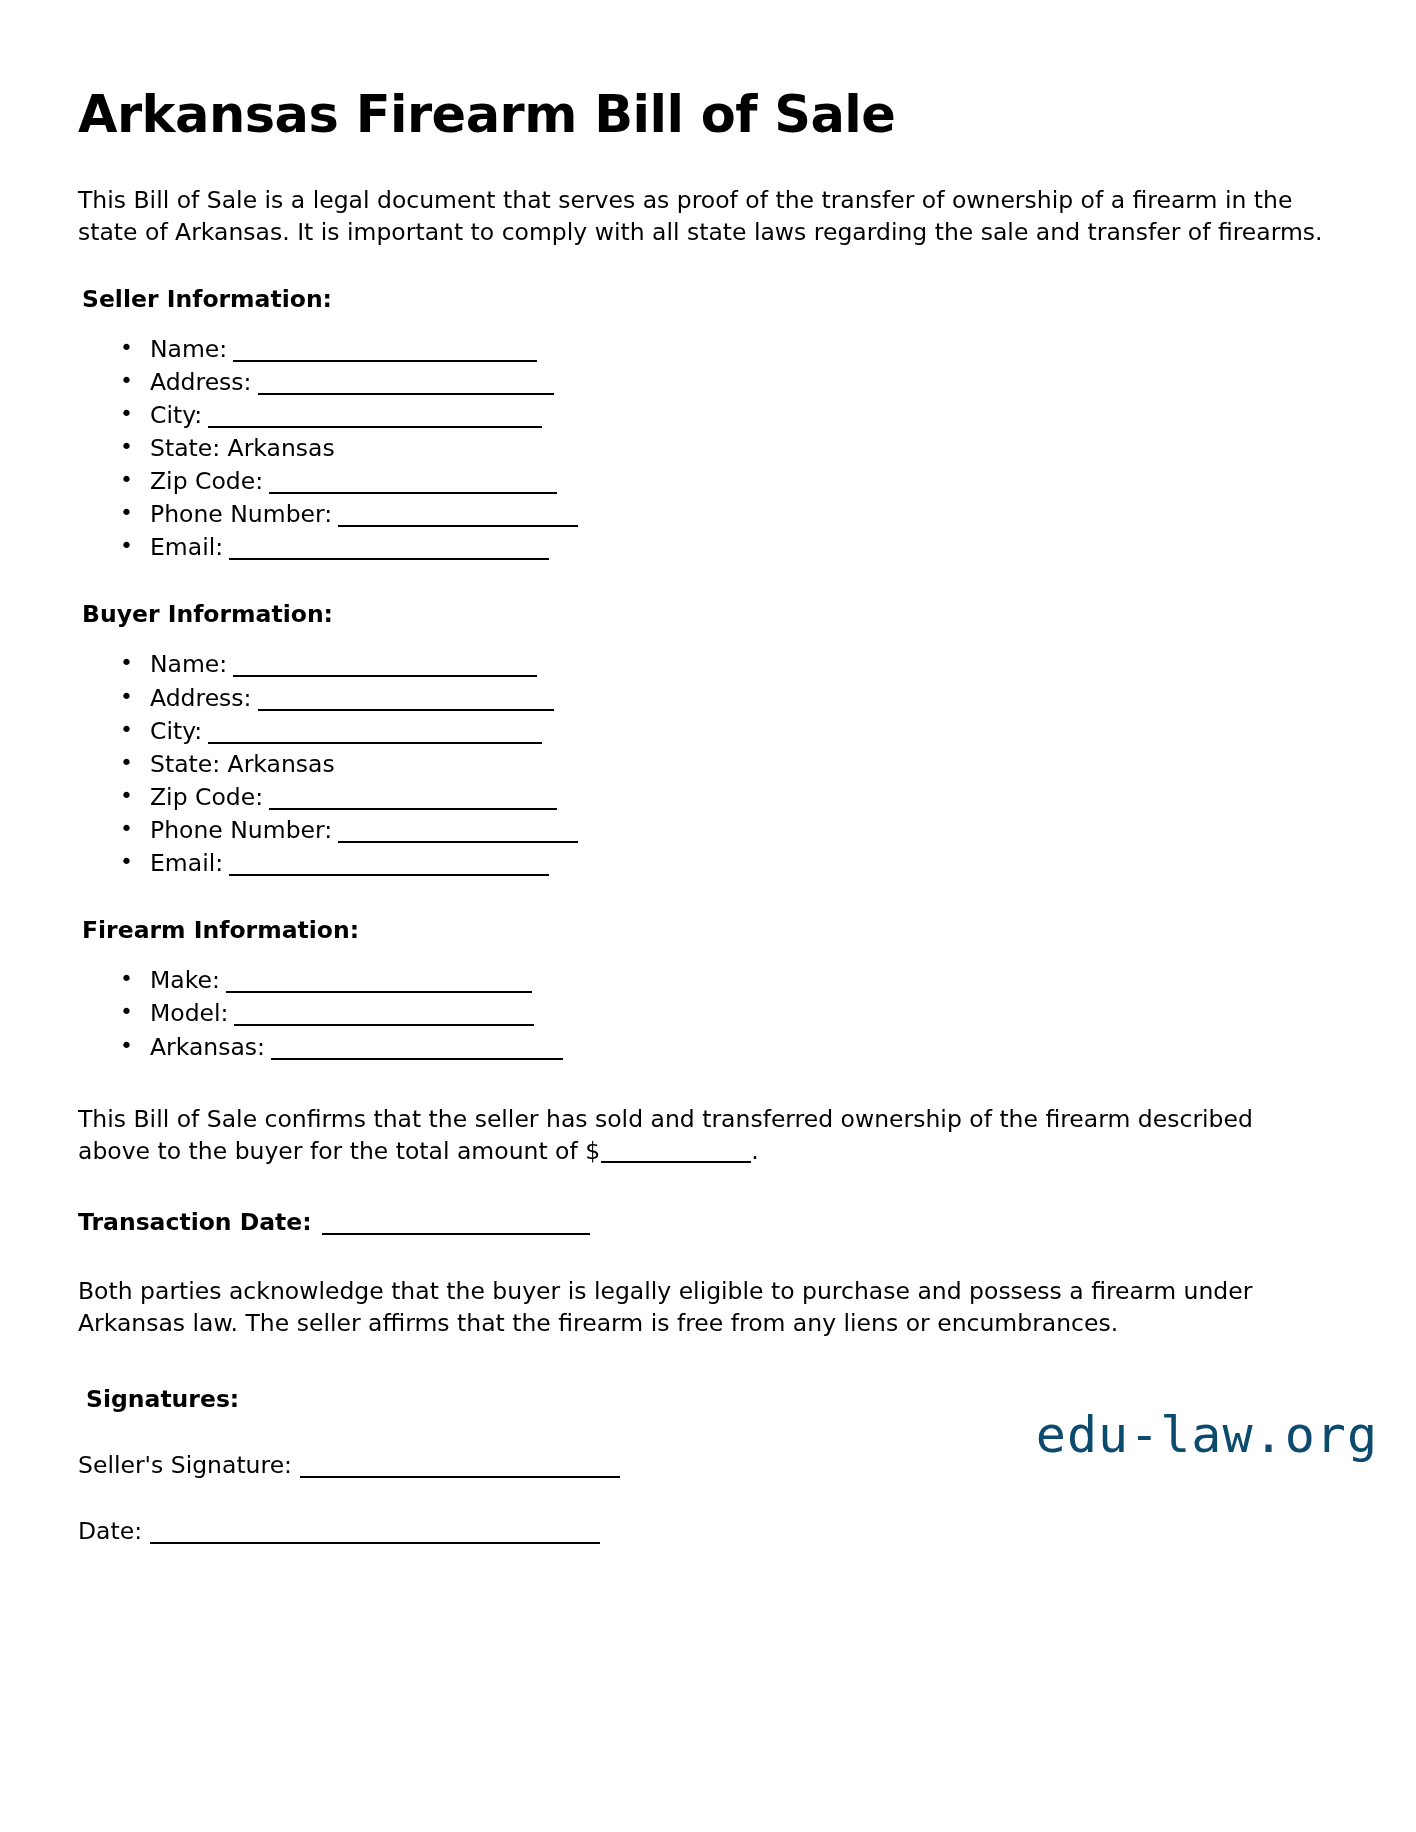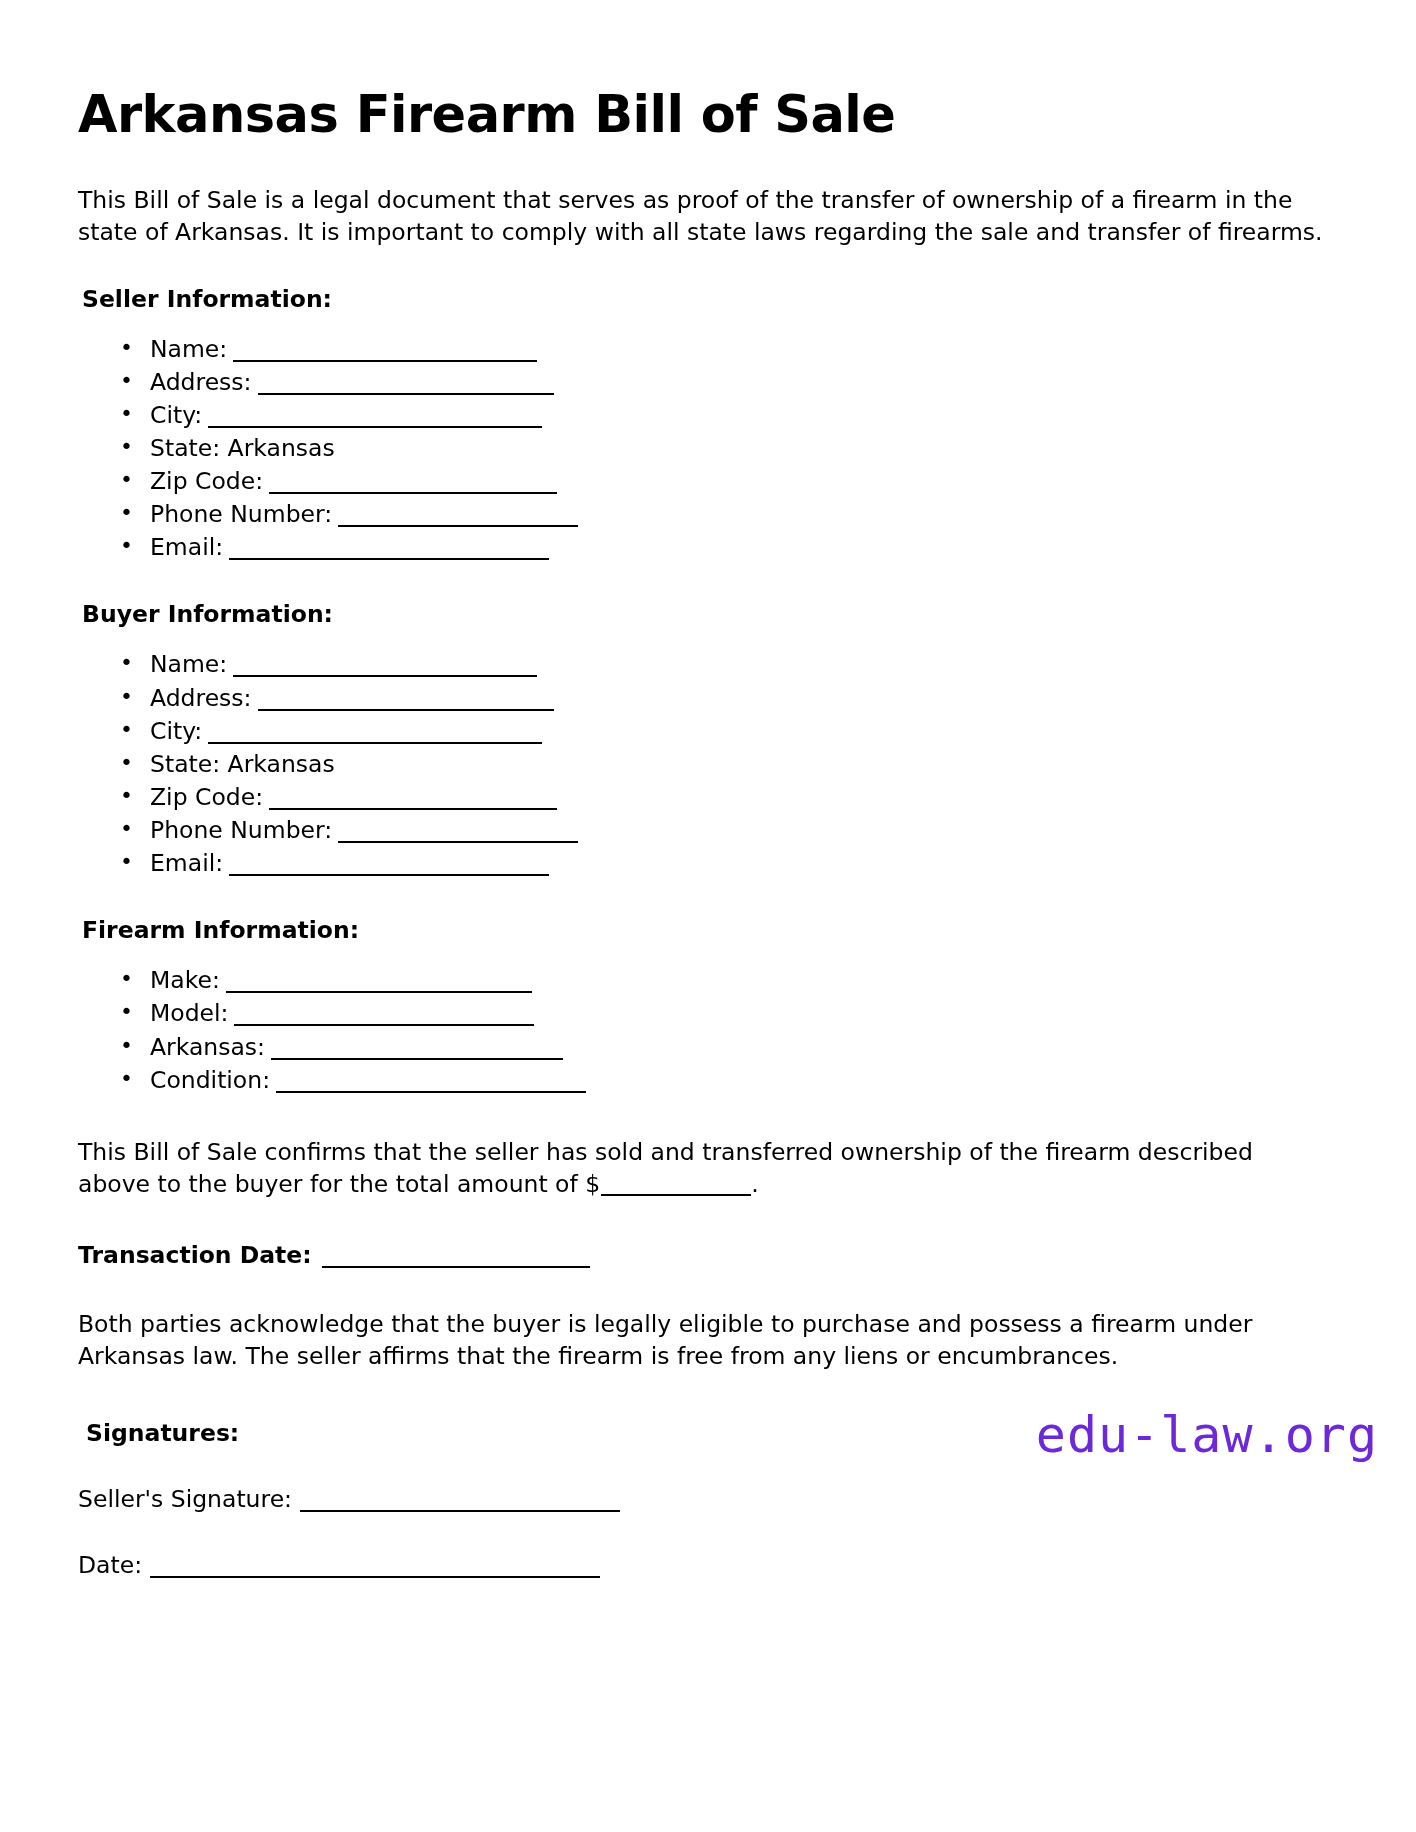--- a/index.html
+++ b/index.html
@@ -105,21 +105,21 @@
     margin: 38px 0 0 0;
     white-space: nowrap;
   }
   .watermark {
     position: absolute;
     right: 38px;
     bottom: 24px;
     font-family: "DejaVu Sans Mono", monospace;
     font-size: 50px;
     letter-spacing: 1px;
-    color: #6d28d9;
+    color: #0c4a6e;
     white-space: nowrap;
   }
 </style>
 </head>
 <body>
 
 <div class="page">
 
   <h1 class="doc-title">Arkansas Firearm Bill of Sale</h1>
 
@@ -145,21 +145,20 @@
     <li><span>Zip Code:</span><span class="blank b-zip"></span></li>
     <li><span>Phone Number:</span><span class="blank b-phone"></span></li>
     <li><span>Email:</span><span class="blank b-email"></span></li>
   </ul>
 
   <h2 class="section-head">Firearm Information:</h2>
   <ul class="field-list">
     <li><span>Make:</span><span class="blank b-make"></span></li>
     <li><span>Model:</span><span class="blank b-model"></span></li>
     <li><span>Arkansas:</span><span class="blank b-caliber"></span></li>
-    <li><span>Condition:</span><span class="blank b-cond"></span></li>
   </ul>
 
   <p class="body-text confirm-para"><span>This Bill of Sale confirms that the seller has sold and transferred ownership of the firearm described above to the buyer for the total amount of $</span><span class="blank b-amount"></span><span>.</span></p>
 
   <p class="transaction-line"><span>Transaction Date:</span><span class="blank b-txdate"></span></p>
 
   <p class="body-text ack-para">Both parties acknowledge that the buyer is legally eligible to purchase and possess a firearm under Arkansas law. The seller affirms that the firearm is free from any liens or encumbrances.</p>
 
   <h2 class="signatures-head">Signatures:</h2>
 

